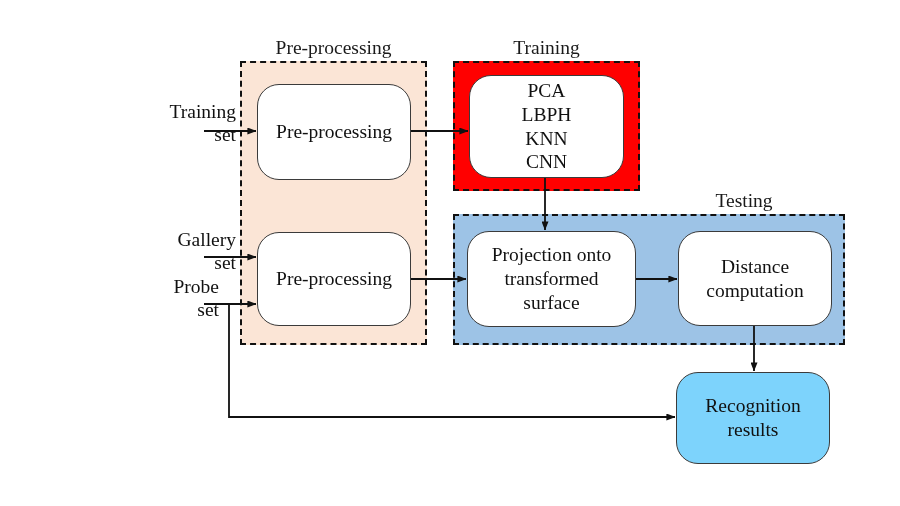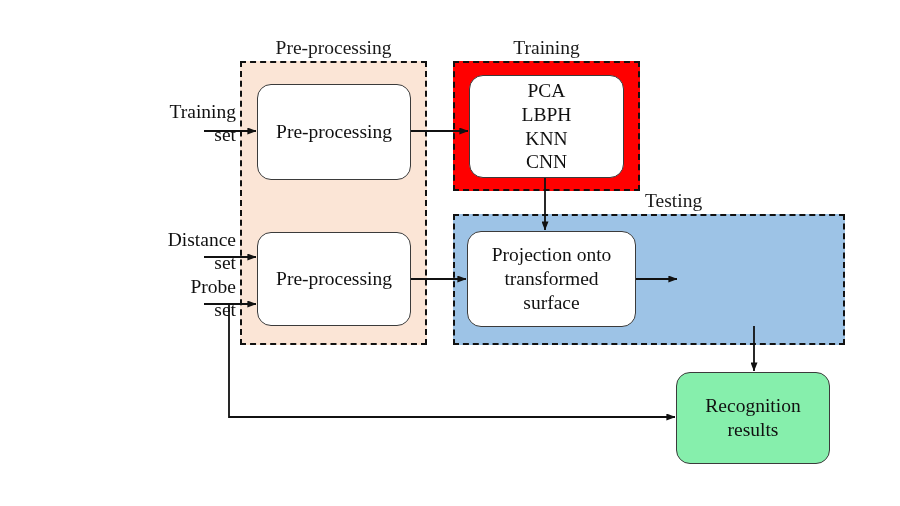--- a/index.html
+++ b/index.html
@@ -48,63 +48,63 @@
   
   .group-caption {
     position: absolute;
     font-size: 19.5px;
     color: #1a1a1a;
     white-space: nowrap;
     line-height: 1;
   }
   .cap-preprocessing { left: 196px; top: 38px; width: 187px; text-align: center; }
   .cap-training      { left: 409px; top: 38px; width: 187px; text-align: center; }
-  .cap-testing       { left: 601px; top: 191px; width: 198px; text-align: left; }
+  .cap-testing       { left: 601px; top: 191px; width: 198px; text-align: center; }
 
   
   .node {
     position: absolute;
     box-sizing: border-box;
     background: #ffffff;
     border: 1.6px solid #3b3b3b;
-    border-radius: 14px;
+    border-radius: 22px;
     display: flex;
     align-items: center;
     justify-content: center;
     text-align: center;
     font-size: 19.5px;
     color: #111111;
     line-height: 1.22;
     padding: 2px 6px;
   }
   .node-preprocess-1 { left: 213px; top: 84px;  width: 154px; height: 96px; }
   .node-preprocess-2 { left: 213px; top: 232px; width: 154px; height: 94px; }
   .node-algorithms   { left: 425px; top: 75px;  width: 155px; height: 103px; }
   .node-projection   { left: 423px; top: 231px; width: 169px; height: 96px; }
   .node-distance     { left: 634px; top: 231px; width: 154px; height: 95px; }
   .node-results {
     left: 632px; top: 372px; width: 154px; height: 92px;
-    background: #86efac;
+    background: #7dd3fc;
     border: 1.6px solid #3b3b3b;
   }
   .node .multiline { white-space: pre-line; }
 
   
   .io-label {
     position: absolute;
     font-size: 19.5px;
     color: #111111;
     line-height: 1.18;
     white-space: pre-line;
     text-align: right;
     width: 104px;
   }
   .lbl-training { left: 88px; top: 100px; }
   .lbl-gallery  { left: 88px; top: 228px; }
-  .lbl-probe    { left: 88px; top: 275px; text-align: right; }
+  .lbl-probe    { left: 71px; top: 275px; text-align: right; }
 
   
   #arrows {
     position: absolute;
     left: 0; top: 0;
     width: 900px; height: 506px;
     pointer-events: none;
   }
 </style>
 </head>
@@ -120,21 +120,21 @@
 
   <div class="group-caption cap-preprocessing">Pre-processing</div>
 
   <div class="group-caption cap-training">Training</div>
 
   <div class="group-caption cap-testing">Testing</div>
 
   <div class="io-label lbl-training">Training
 set</div>
 
-  <div class="io-label lbl-gallery">Distance
+  <div class="io-label lbl-gallery">Gallery
 set</div>
 
   <div class="io-label lbl-probe">Probe
 set</div>
 
   <svg id="arrows" viewBox="0 0 900 506">
     <defs>
       <marker id="arrowhead" markerWidth="9" markerHeight="7" refX="8.6" refY="3.5" orient="auto" markerUnits="userSpaceOnUse">
         <polygon points="0 0, 9 3.5, 0 7" fill="#111111"></polygon>
       </marker>
@@ -173,19 +173,23 @@
 KNN
 CNN</span>
   </div>
 
   <div class="node node-projection">
     <span class="multiline">Projection onto
 transformed
 surface</span>
   </div>
 
+  <div class="node node-distance">
+    <span class="multiline">Distance
+computation</span>
+  </div>
 
   <div class="node node-results">
     <span class="multiline">Recognition
 results</span>
   </div>
 
 </div>
 
 </body></html>

